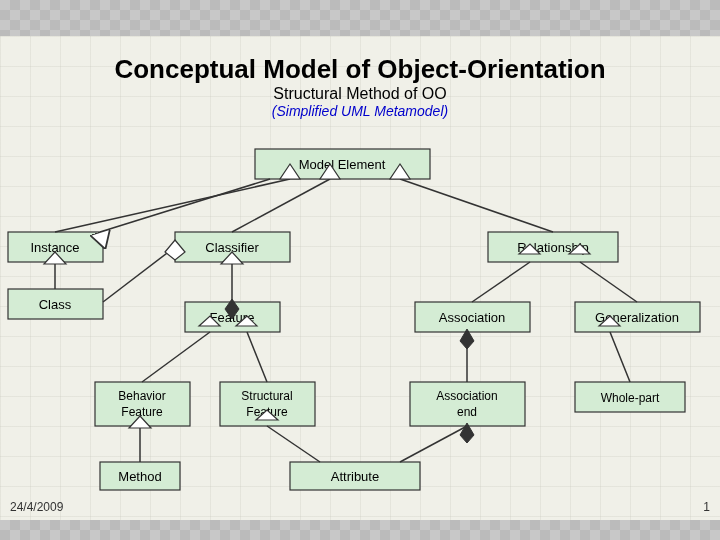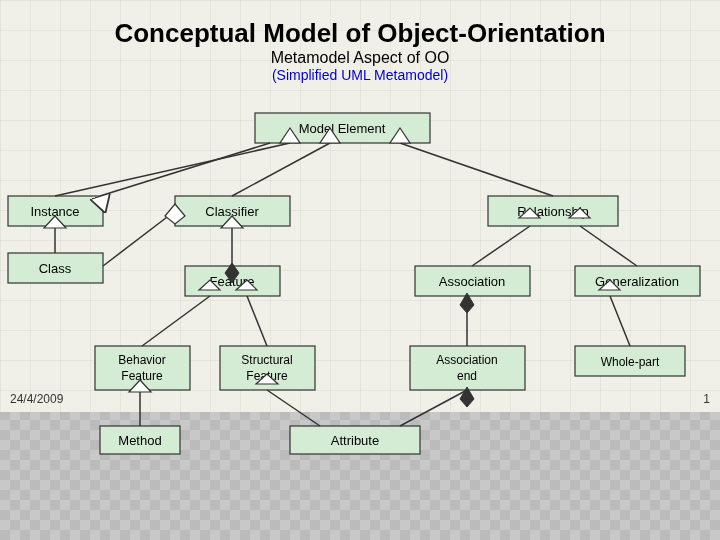--- a/index.html
+++ b/index.html
@@ -14,27 +14,28 @@
         linear-gradient(45deg, #bbb 25%, transparent 25%),
         linear-gradient(-45deg, #bbb 25%, transparent 25%),
         linear-gradient(45deg, transparent 75%, #bbb 75%),
         linear-gradient(-45deg, transparent 75%, #bbb 75%);
       background-size: 20px 20px;
       background-position: 0 0, 0 10px, 10px -10px, -10px 0px;
     }
 
     .slide {
       width: 720px;
-      height: 412px;
+      height: 484px;
       background: #f0f0e8;
       background-image:
         linear-gradient(rgba(200,200,190,0.3) 1px, transparent 1px),
         linear-gradient(90deg, rgba(200,200,190,0.3) 1px, transparent 1px);
       background-size: 30px 30px;
       position: relative;
+      margin-top: 36px;
     }
 
     .title-area {
       text-align: center;
       padding-top: 18px;
       padding-bottom: 4px;
     }
 
     .main-title {
       font-size: 26px;
@@ -43,20 +44,21 @@
     }
 
     .sub-title {
       font-size: 16px;
       color: #000;
     }
 
     .sub-title2 {
       font-size: 14px;
       color: #0000cc;
+      font-style: italic;
     }
 
     
     .footer {
       position: absolute;
       bottom: 6px;
       left: 10px;
       font-size: 12px;
       color: #333;
     }
@@ -77,21 +79,21 @@
       height: 430px;
       overflow: visible;
     }
   </style>
 </head>
 <body>
 
 <div class="slide">
   <div class="title-area">
     <div class="main-title">Conceptual Model of Object-Orientation</div>
-    <div class="sub-title">Metamodel Aspect of OO</div>
+    <div class="sub-title">Structural Method of OO</div>
     <div class="sub-title2">(Simplified UML Metamodel)</div>
   </div>
 
   <svg class="diagram-svg" style="position:absolute;top:108px;left:0;" viewBox="0 0 720 430">
     <defs>
 
       <marker id="hollow-arrow" markerWidth="12" markerHeight="10" refX="10" refY="5" orient="auto">
         <polygon points="0 0, 10 5, 0 10" fill="white" stroke="#333" stroke-width="1"></polygon>
       </marker>
 

